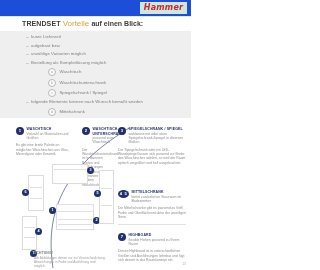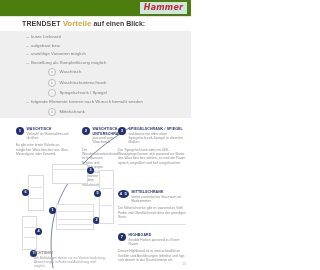--- a/index.html
+++ b/index.html
@@ -6,21 +6,21 @@
   body{
     width:191px;height:270px;overflow:hidden;
     background:#ffffff;
     font-family:"Liberation Sans", sans-serif;
     color:#4a4a4a;
     -webkit-font-smoothing:antialiased;
   }
   .page{position:relative;width:191px;height:270px;overflow:hidden;background:#fff;}
 
   
-  .header{position:relative;height:16px;background:#4d7c0f;}
+  .header{position:relative;height:16px;background:#1d4ed8;}
   .logo-box{
     position:absolute;right:4px;top:2px;
     width:47px;height:12px;
     background:#cfe8de;
     display:flex;align-items:center;justify-content:center;
   }
   .logo-text{
     font-family:"DejaVu Sans", sans-serif;
     font-style:italic;font-weight:bold;
     font-size:8px;letter-spacing:.2px;
@@ -28,21 +28,21 @@
     line-height:1;
   }
   .header-rule{position:absolute;left:0;right:0;top:16px;height:1px;background:#e6e6e6;}
 
   
   .title{
     position:absolute;left:22px;top:19px;
     font-size:7.5px;line-height:10px;white-space:nowrap;
   }
   .title .t1{font-weight:bold;color:#3d3d3d;letter-spacing:.1px;font-size:7px;}
-  .title .t2{color:#d9a441;font-weight:bold;font-size:8px;}
+  .title .t2{color:#d9a441;font-weight:normal;font-size:8px;}
   .title .t3{font-weight:bold;color:#3d3d3d;font-size:7px;}
 
   
   .panel{
     position:absolute;left:0;top:31px;width:191px;height:87px;
     background:#efefef;
   }
   .list{position:absolute;left:26px;top:3px;right:6px;}
   .li{
     display:flex;align-items:flex-start;

